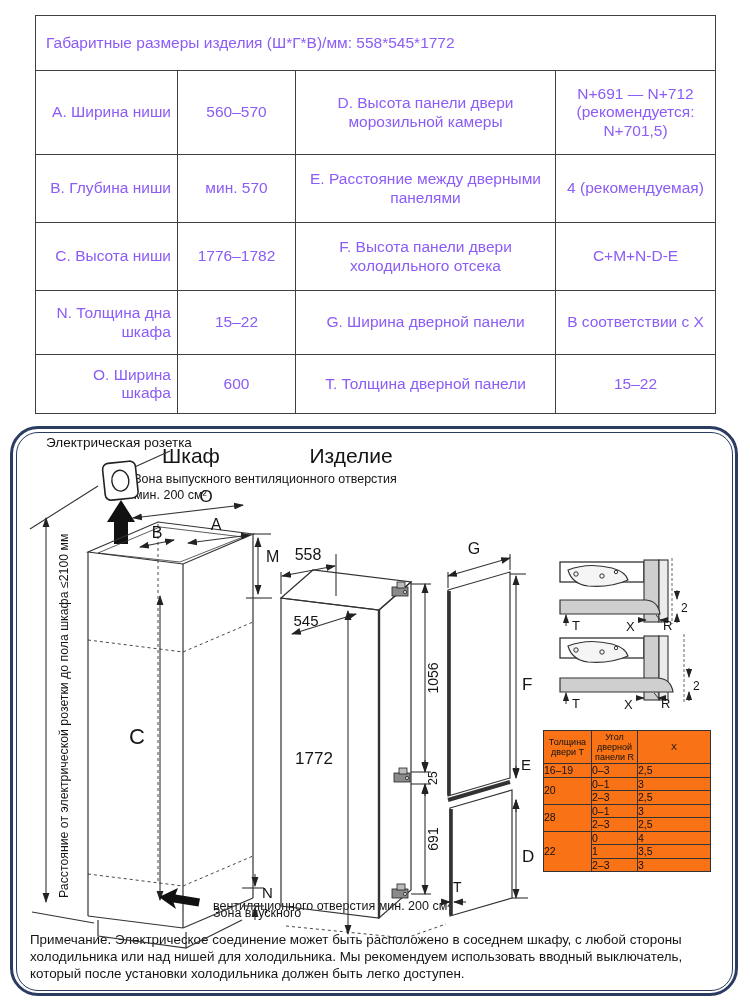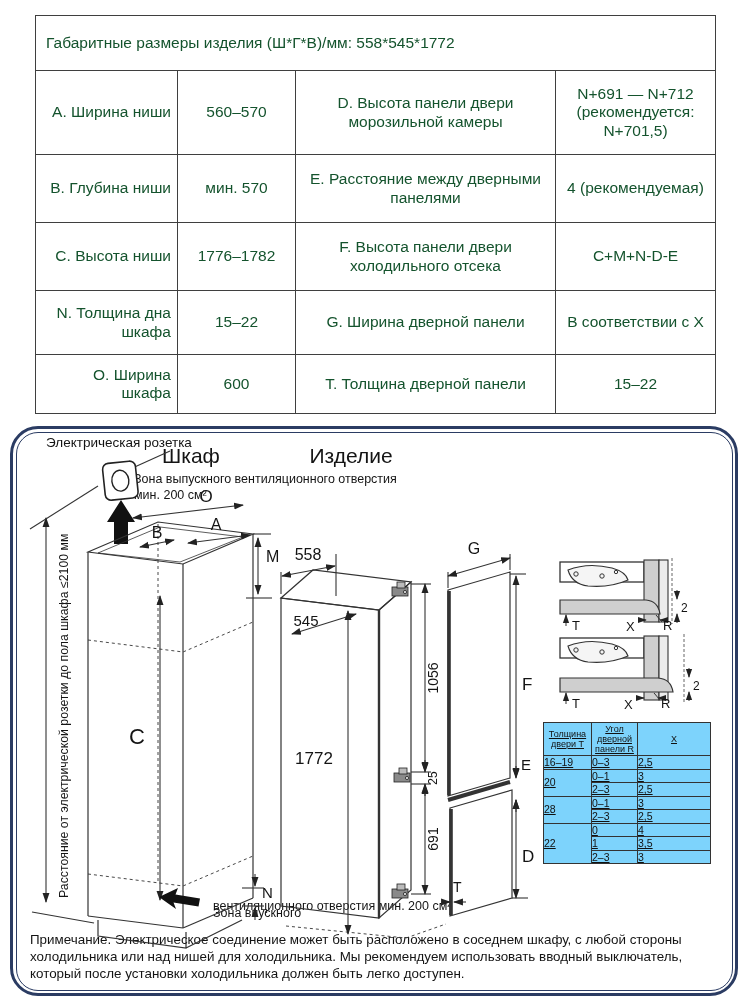--- a/index.html
+++ b/index.html
@@ -1,36 +1,36 @@
 <!DOCTYPE html>
 <html><head>
 <meta charset="utf-8">
 <style>
   html,body{margin:0;padding:0;background:#ffffff;}
   body{font-family:"Liberation Sans","DejaVu Sans",sans-serif;color:#111;}
   #page{position:relative;width:750px;height:1000px;background:#fff;overflow:hidden;}
 
   
   table.spec{position:absolute;left:35px;top:15px;width:680px;border-collapse:collapse;table-layout:fixed;}
-  table.spec td,table.spec th{border:1.6px solid #3f3f3f;vertical-align:middle;font-size:15.5px;line-height:1.18;color:#14532d;}
+  table.spec td,table.spec th{border:1.6px solid #3f3f3f;vertical-align:middle;font-size:15.5px;line-height:1.18;color:#8b5cf6;}
   table.spec th.title{height:50px;text-align:left;padding:2px 10px;font-weight:normal;font-size:15.5px;}
   td.c1{text-align:right;padding:2px 6px 2px 9px;}
   td.c2,td.c3,td.c4{text-align:center;padding:2px 5px;}
 
   
   #diagbox{position:absolute;left:10px;top:426px;width:728px;height:570px;}
   #diagbox .b-outer{position:absolute;inset:0;border:3px solid #2b3c63;border-radius:28px;}
   #diagbox .b-inner{position:absolute;inset:5.5px;border:1.6px solid #2b3c63;border-radius:22px;}
   .lbl{position:absolute;white-space:nowrap;color:#141414;}
   .wrap{white-space:normal;}
   svg#art{position:absolute;left:0;top:0;}
   svg#art text{fill:#141414;}
 
   
-  table.ptable{position:absolute;left:533px;top:296px;width:167px;border-collapse:collapse;table-layout:fixed;background:#7dd3fc;text-decoration:underline;}
+  table.ptable{position:absolute;left:533px;top:304px;width:167px;border-collapse:collapse;table-layout:fixed;background:#f97316;}
   table.ptable th{font-weight:normal;font-size:9px;line-height:1.12;border:1.2px solid #333;padding:1px 0;height:30px;}
   table.ptable td{font-size:10.5px;text-align:left;border:1.2px solid #333;height:12.5px;line-height:1;padding:0;}
 
   .note{position:absolute;left:20px;top:506px;width:696px;font-size:13.4px;line-height:1.26;color:#141414;}
 </style>
 </head>
 <body>
 
 <div id="page">
 

